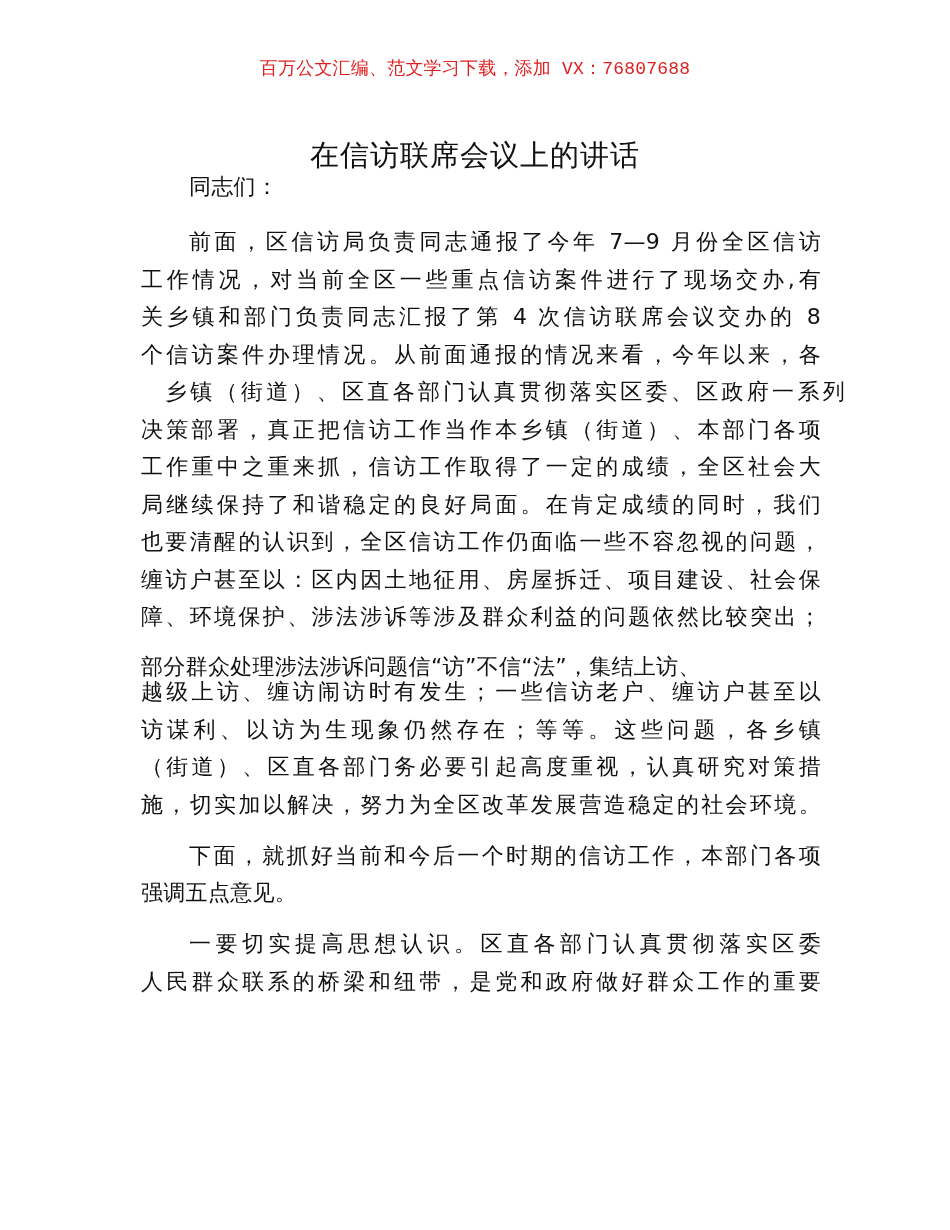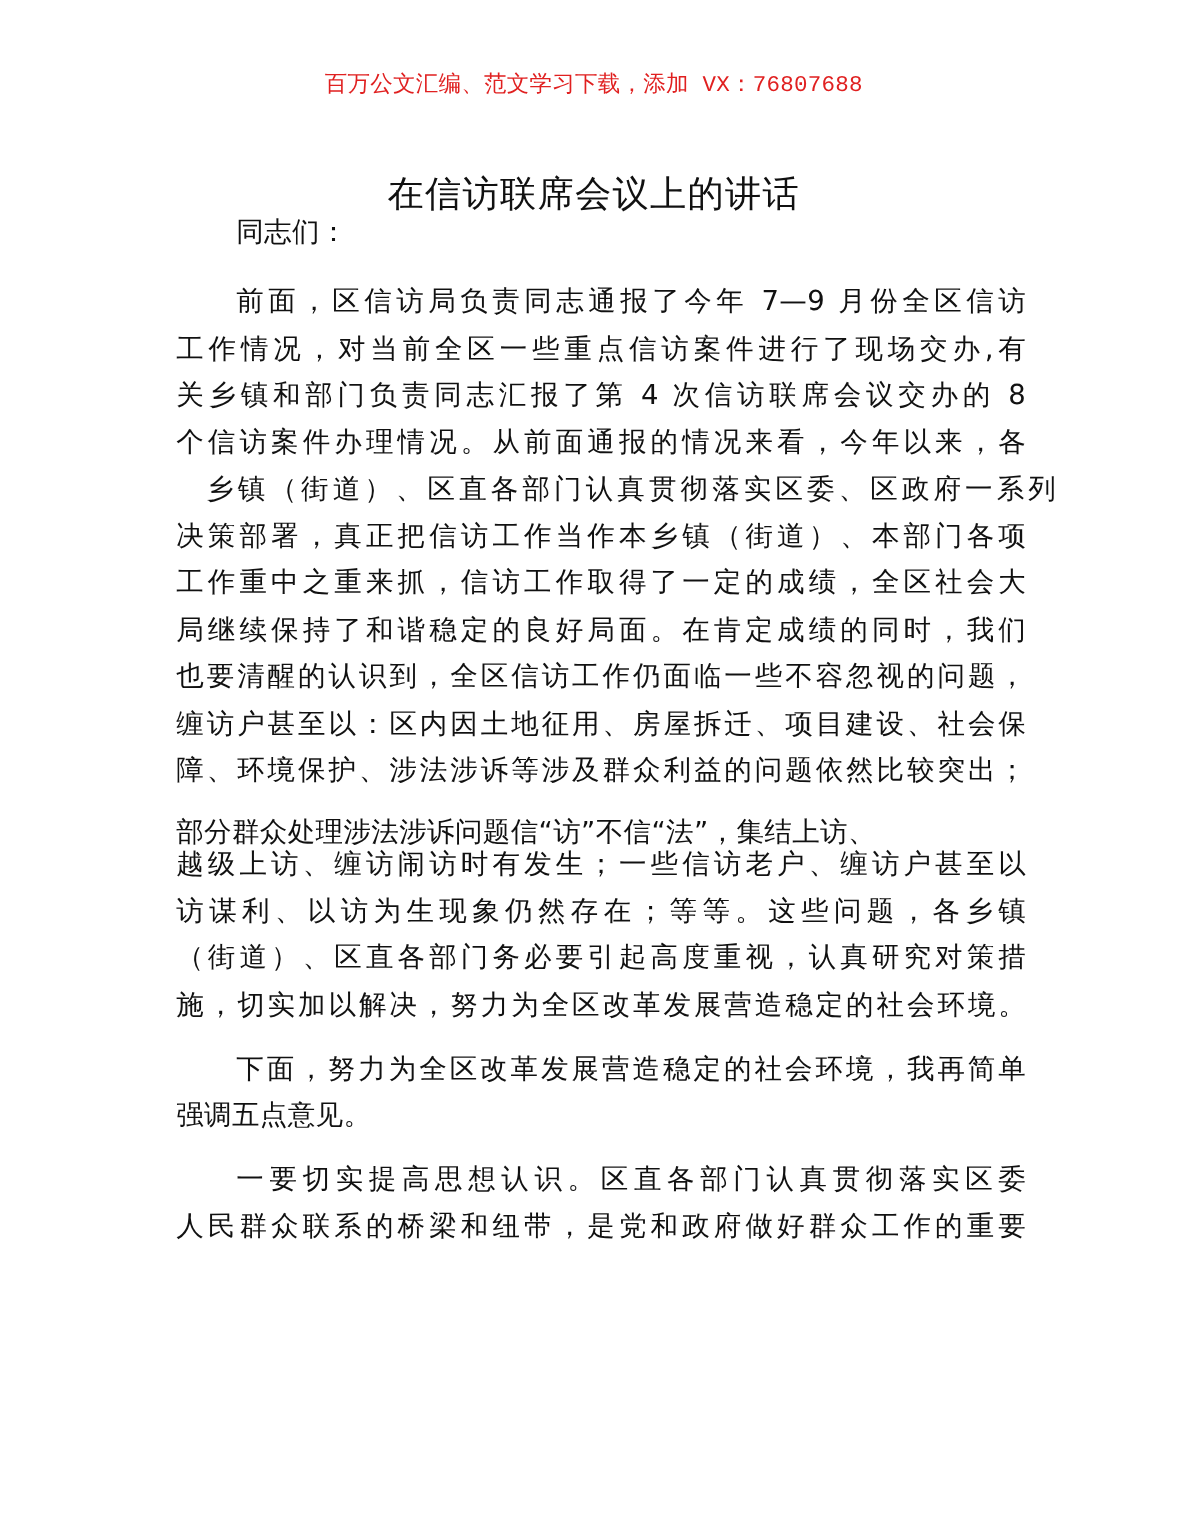--- a/index.html
+++ b/index.html
@@ -37,21 +37,21 @@
     <div class="line justify" style="top:564px;">缠访户甚至以：区内因土地征用、房屋拆迁、项目建设、社会保</div>
     <div class="line justify" style="top:601px;">障、环境保护、涉法涉诉等涉及群众利益的问题依然比较突出；</div>
     <div class="line" style="top:639px;margin-top:12px;">部分群众处理涉法涉诉问题信“访”不信“法”，集结上访、</div>
     <div class="line justify" style="top:676px;">越级上访、缠访闹访时有发生；一些信访老户、缠访户甚至以</div>
     <div class="line justify" style="top:714px;">访谋利、以访为生现象仍然存在；等等。这些问题，各乡镇</div>
     <div class="line justify" style="top:751px;">（街道）、区直各部门务必要引起高度重视，认真研究对策措</div>
     <div class="line justify" style="top:789px;">施，切实加以解决，努力为全区改革发展营造稳定的社会环境。</div>
   </div>
 
   <div>
-    <div class="line indent justify" style="top:840px;">下面，努力为全区改革发展营造稳定的社会环境，我再简单</div>
+    <div class="line indent justify" style="top:840px;">下面，就抓好当前和今后一个时期的信访工作，本部门各项</div>
     <div class="line" style="top:877px;">强调五点意见。</div>
   </div>
 
   <div>
     <div class="line indent justify" style="top:928px;">一要切实提高思想认识。区直各部门认真贯彻落实区委</div>
     <div class="line justify" style="top:966px;">人民群众联系的桥梁和纽带，是党和政府做好群众工作的重要</div>
   </div>
 </div>
 
 </body></html>

